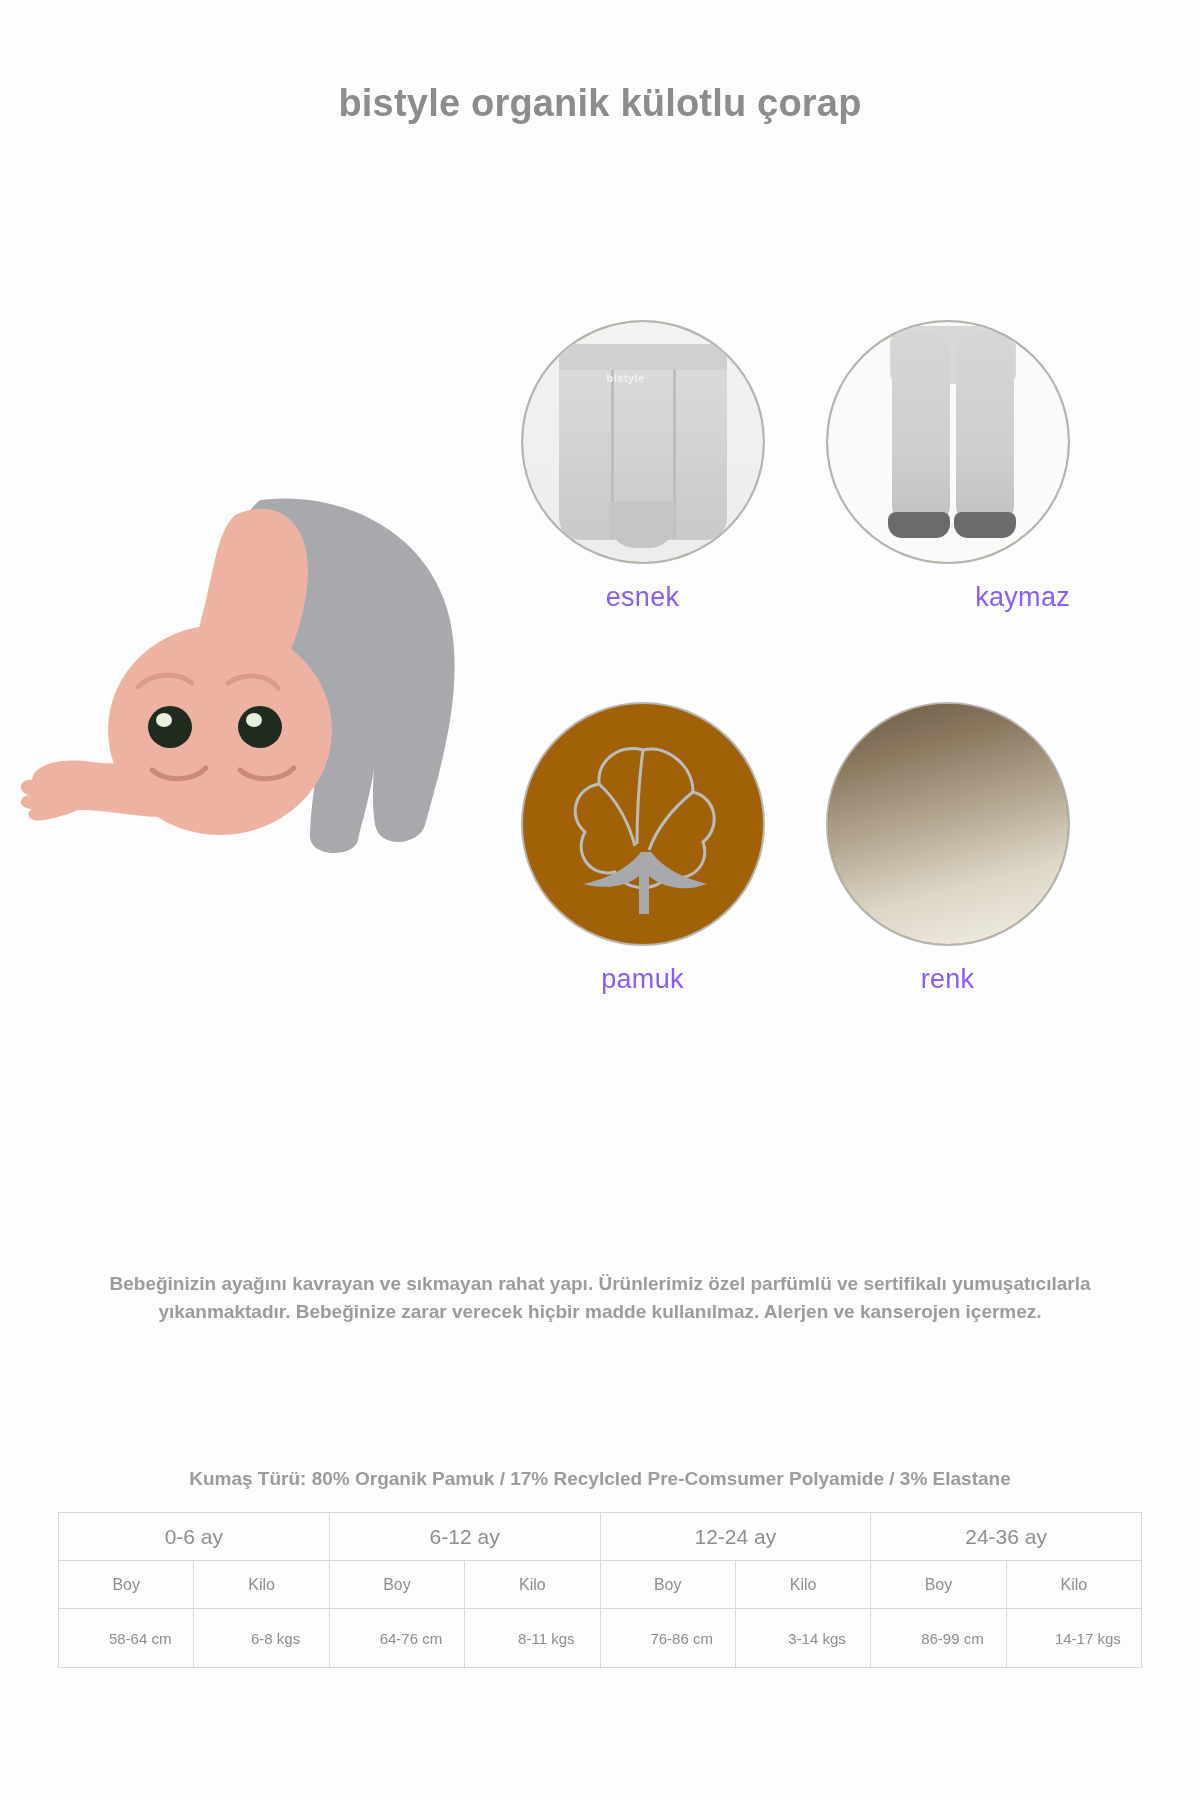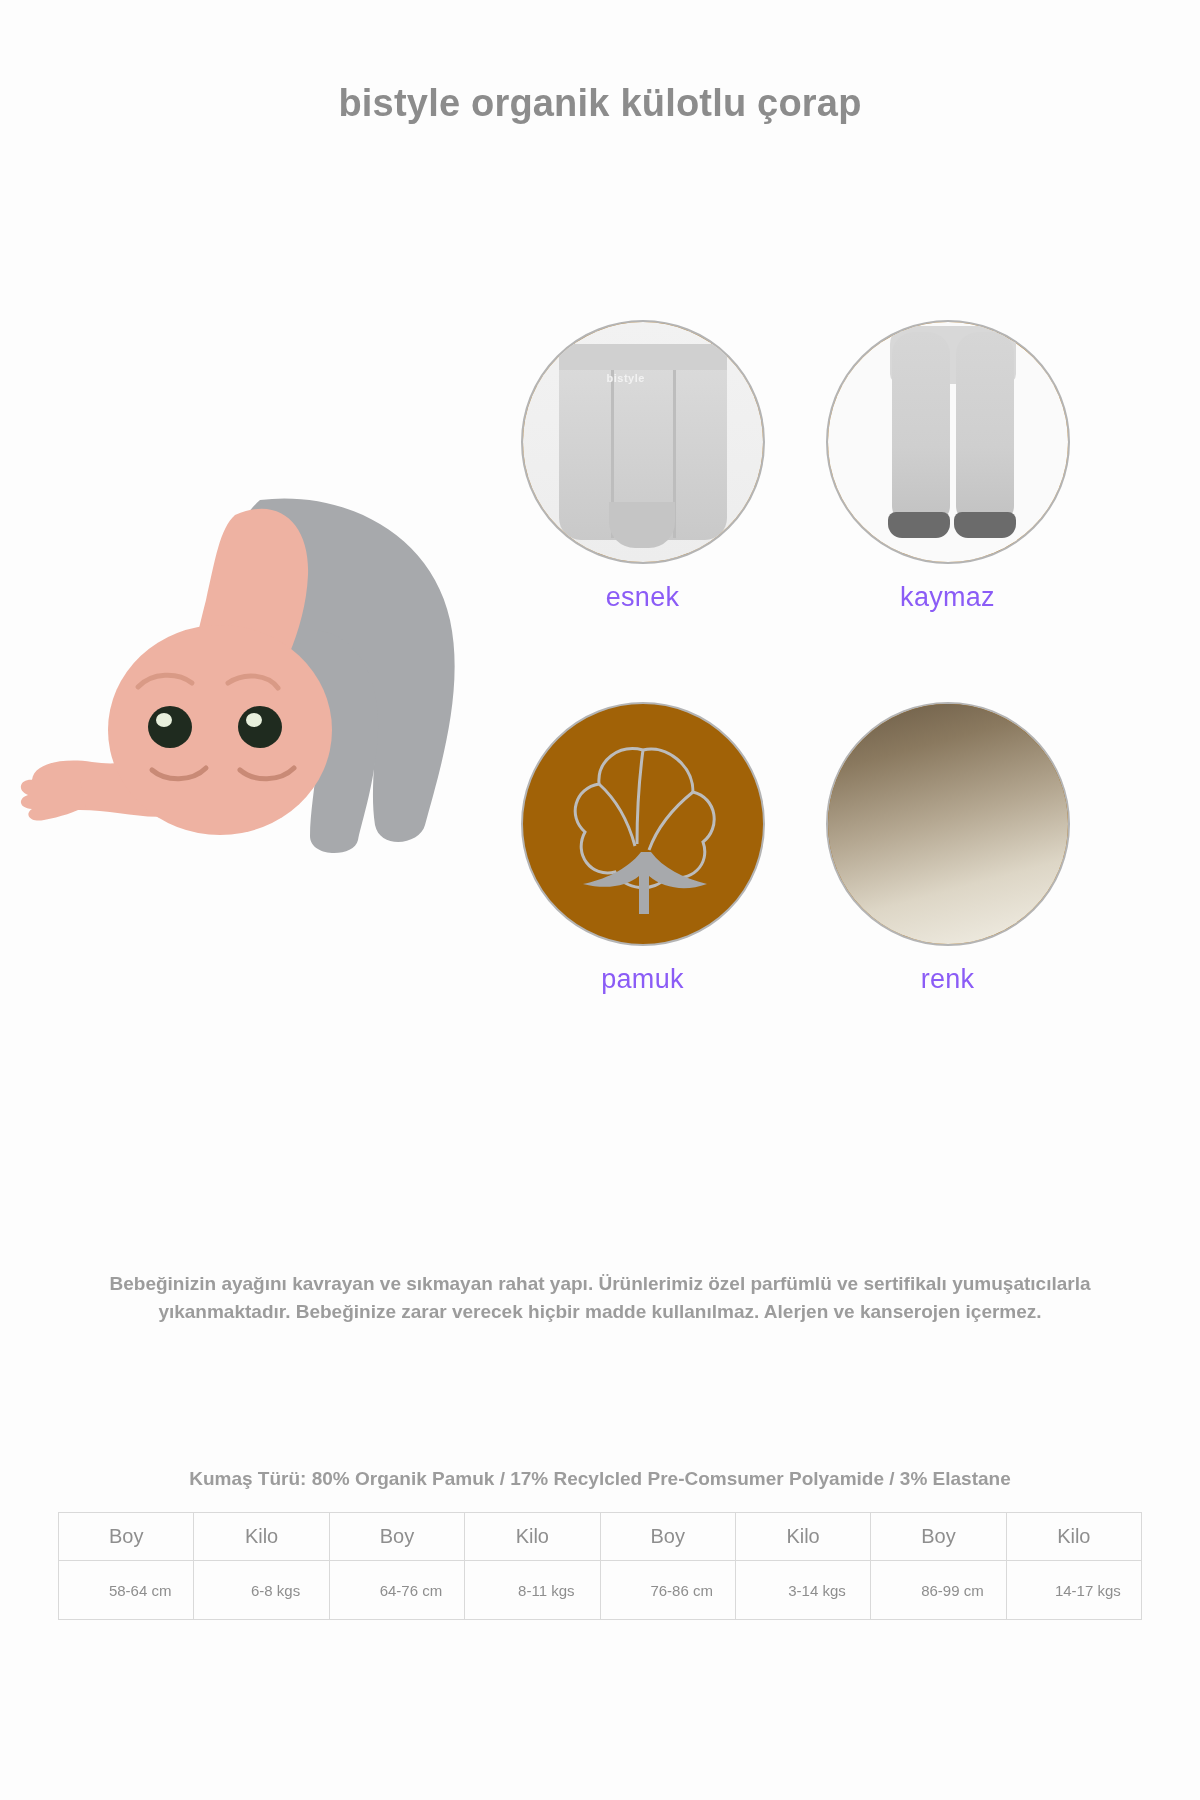--- a/index.html
+++ b/index.html
@@ -52,21 +52,21 @@
     top: 320px;
     width: 620px;
     height: 700px;
   }
   .feature {
     position: absolute;
     width: 245px;
     text-align: center;
   }
   .feature.f0 { left: 0px;   top: 0px; }
-  .feature.f1 { left: 305px; top: 0px; }
+  .feature.f1 { left: 305px; top: 0px; text-align: right; }
   .feature.f2 { left: 0px;   top: 382px; }
   .feature.f3 { left: 305px; top: 382px; }
 
   .circle {
     width: 240px;
     height: 240px;
     border-radius: 50%;
     border: 2px solid #b4b4b4;
     overflow: hidden;
     position: relative;
@@ -215,21 +215,21 @@
     text-align: center;
     color: #8e8e8e;
     padding: 0;
   }
   .size-table tr.age td {
     height: 47px;
     font-size: 21px;
   }
   .size-table tr.head td {
     height: 47px;
-    font-size: 20px;
+    font-size: 16px;
   }
   .size-table tr.vals td {
     height: 58px;
     font-size: 15px;
     padding-left: 28px;
   }
 </style>
 </head>
 <body>
 
@@ -313,20 +313,26 @@
       <div class="feature-label">pamuk</div>
     </div>
 
   </div>
 
   <div class="desc">Bebeğinizin ayağını kavrayan ve sıkmayan rahat yapı. Ürünlerimiz özel parfümlü ve sertifikalı yumuşatıcılarla yıkanmaktadır. Bebeğinize zarar verecek hiçbir madde kullanılmaz. Alerjen ve kanserojen içermez.</div>
   <div class="fabric">Kumaş Türü: 80% Organik Pamuk / 17% Recylcled Pre-Comsumer Polyamide / 3% Elastane</div>
 
   <table class="size-table">
     <tbody>
+      <tr class="age">
+        <td colspan="2">0-6 ay</td>
+        <td colspan="2">6-12 ay</td>
+        <td colspan="2">12-24 ay</td>
+        <td colspan="2">24-36 ay</td>
+      </tr>
       <tr class="head">
         <td>Boy</td>
         <td>Kilo</td>
         <td>Boy</td>
         <td>Kilo</td>
         <td>Boy</td>
         <td>Kilo</td>
         <td>Boy</td>
         <td>Kilo</td>
       </tr>

